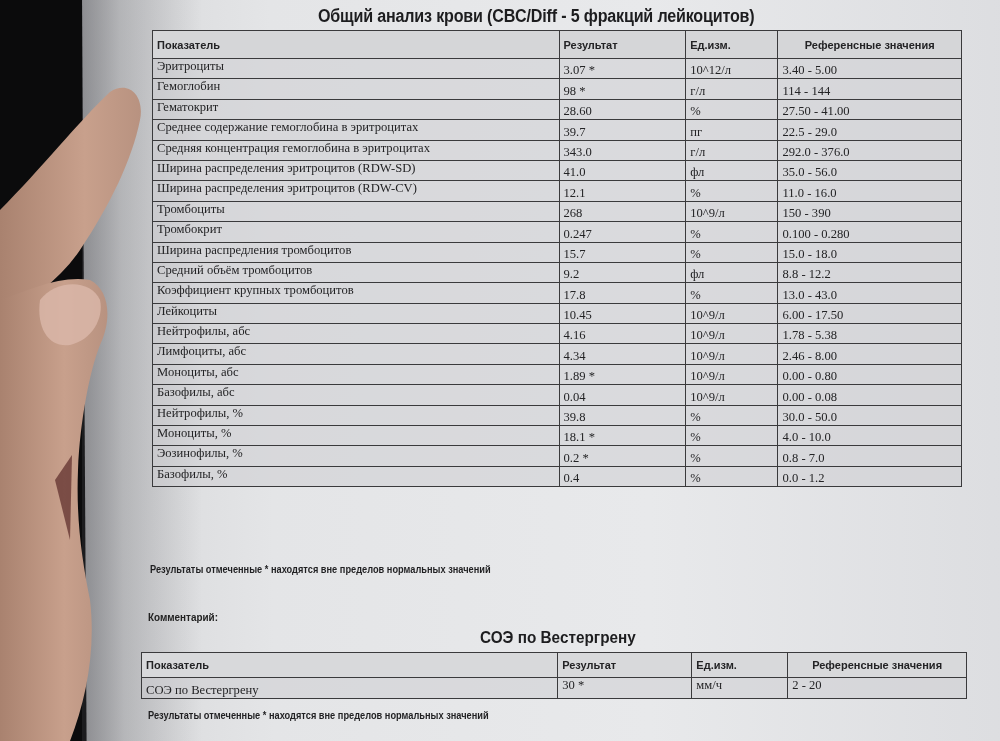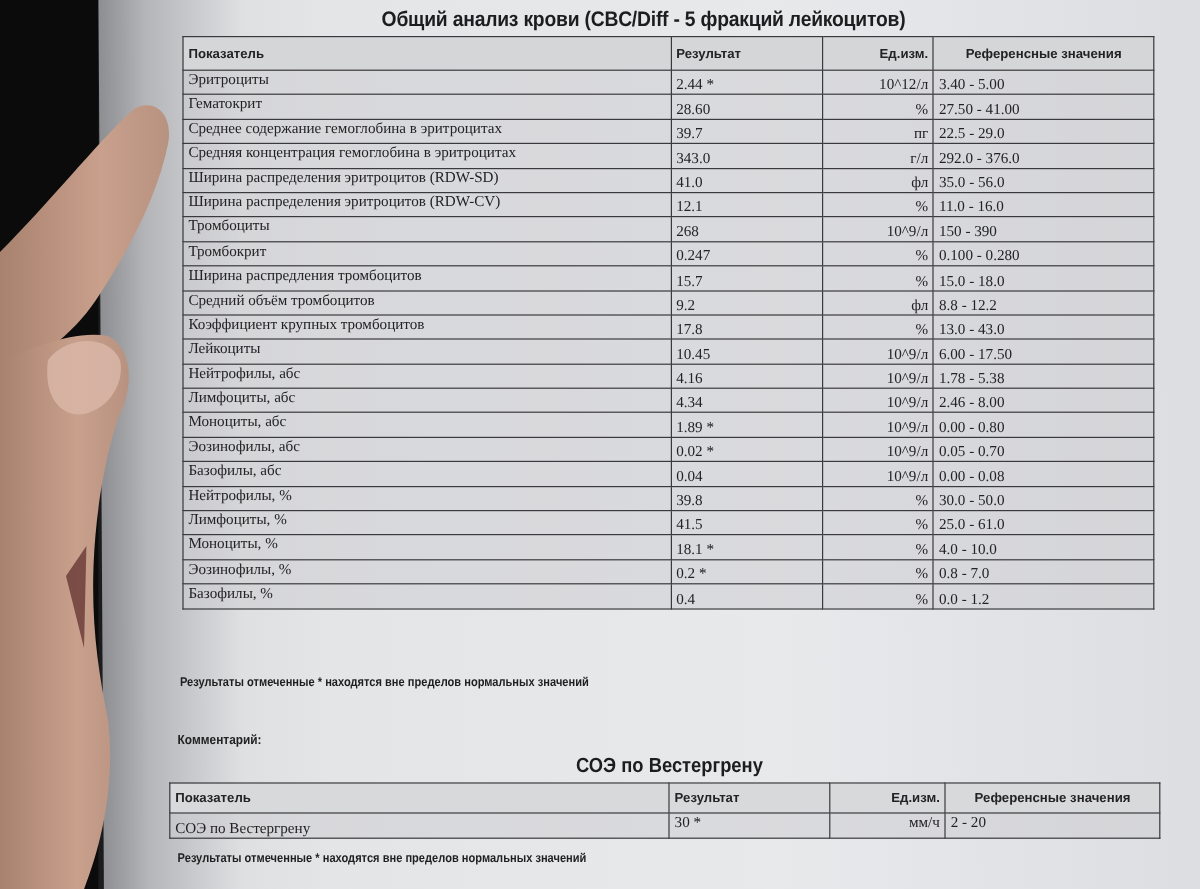--- a/index.html
+++ b/index.html
@@ -10,21 +10,21 @@
   .paper-shade{position:absolute;left:82px;top:0;width:120px;height:741px;
     background:linear-gradient(90deg,rgba(60,60,65,.35),rgba(60,60,65,0));}
   .doc-title{position:absolute;left:318px;top:6px;font-family:"Liberation Sans",sans-serif;font-weight:bold;font-size:17.5px;color:#1d1d1f;letter-spacing:-0.2px;transform:scaleX(0.92);transform-origin:left;}
   table{border-collapse:collapse;position:absolute;color:#232325;}
   td,th{border:1.3px solid #3a3a3c;padding:0 4px;font-size:12.6px;height:19.4px;}
   th{font-family:"Liberation Sans",sans-serif;font-weight:bold;font-size:11px;transform-origin:center;}
   .t1{left:152px;top:30px;width:810px;}
   .t1 th{height:27px;background:#d5d6d8;}
   .c-name{width:392px;text-align:left;}
   .c-res{width:116px;text-align:left;}
-  .c-unit{width:82px;text-align:right;}
+  .c-unit{width:82px;text-align:left;}
   .c-ref{width:172px;}
   tr.data td{background:rgba(205,206,209,.55);}
   tr.data td.c-name{vertical-align:top;padding-top:0;}
   tr.data td.c-res, tr.data td.c-unit, tr.data td.c-ref{vertical-align:bottom;padding-bottom:0;}
   .note{position:absolute;font-family:"Liberation Sans",sans-serif;font-weight:bold;font-size:10.5px;color:#1f1f21;transform:scaleX(0.88);transform-origin:left;}
   .note1{left:150px;top:563px;}
   .comment{position:absolute;left:148px;top:611px;font-family:"Liberation Sans",sans-serif;font-weight:bold;font-size:11px;color:#222;transform:scaleX(0.9);transform-origin:left;}
   .title2{position:absolute;left:480px;top:628px;font-family:"Liberation Sans",sans-serif;font-weight:bold;font-size:17px;color:#1d1d1f;transform:scaleX(0.9);transform-origin:left;}
   .t2{left:141px;top:652px;width:826px;}
   .t2 th{height:24px;background:#d8d9db;}
@@ -50,23 +50,29 @@
     <tr>
       <th class="c-name">Показатель</th>
       <th class="c-res">Результат</th>
       <th class="c-unit">Ед.изм.</th>
       <th class="c-ref">Референсные значения</th>
     </tr>
   </thead>
   <tbody id="cbc-body">
       <tr class="data">
         <td class="c-name">Эритроциты</td>
-        <td class="c-res">2.44 *</td>
+        <td class="c-res">3.07 *</td>
         <td class="c-unit">10^12/л</td>
         <td class="c-ref">3.40 - 5.00</td>
+      </tr>
+      <tr class="data">
+        <td class="c-name">Гемоглобин</td>
+        <td class="c-res">98 *</td>
+        <td class="c-unit">г/л</td>
+        <td class="c-ref">114 - 144</td>
       </tr>
       <tr class="data">
         <td class="c-name">Гематокрит</td>
         <td class="c-res">28.60</td>
         <td class="c-unit">%</td>
         <td class="c-ref">27.50 - 41.00</td>
       </tr>
       <tr class="data">
         <td class="c-name">Среднее содержание гемоглобина в эритроцитах</td>
         <td class="c-res">39.7</td>
@@ -139,42 +145,30 @@
         <td class="c-unit">10^9/л</td>
         <td class="c-ref">2.46 - 8.00</td>
       </tr>
       <tr class="data">
         <td class="c-name">Моноциты, абс</td>
         <td class="c-res">1.89 *</td>
         <td class="c-unit">10^9/л</td>
         <td class="c-ref">0.00 - 0.80</td>
       </tr>
       <tr class="data">
-        <td class="c-name">Эозинофилы, абс</td>
-        <td class="c-res">0.02 *</td>
-        <td class="c-unit">10^9/л</td>
-        <td class="c-ref">0.05 - 0.70</td>
-      </tr>
-      <tr class="data">
         <td class="c-name">Базофилы, абс</td>
         <td class="c-res">0.04</td>
         <td class="c-unit">10^9/л</td>
         <td class="c-ref">0.00 - 0.08</td>
       </tr>
       <tr class="data">
         <td class="c-name">Нейтрофилы, %</td>
         <td class="c-res">39.8</td>
         <td class="c-unit">%</td>
         <td class="c-ref">30.0 - 50.0</td>
-      </tr>
-      <tr class="data">
-        <td class="c-name">Лимфоциты, %</td>
-        <td class="c-res">41.5</td>
-        <td class="c-unit">%</td>
-        <td class="c-ref">25.0 - 61.0</td>
       </tr>
       <tr class="data">
         <td class="c-name">Моноциты, %</td>
         <td class="c-res">18.1 *</td>
         <td class="c-unit">%</td>
         <td class="c-ref">4.0 - 10.0</td>
       </tr>
       <tr class="data">
         <td class="c-name">Эозинофилы, %</td>
         <td class="c-res">0.2 *</td>

